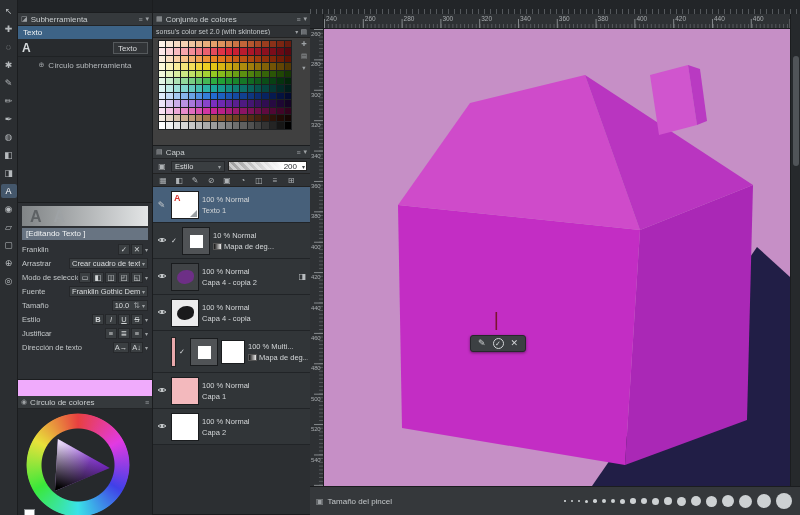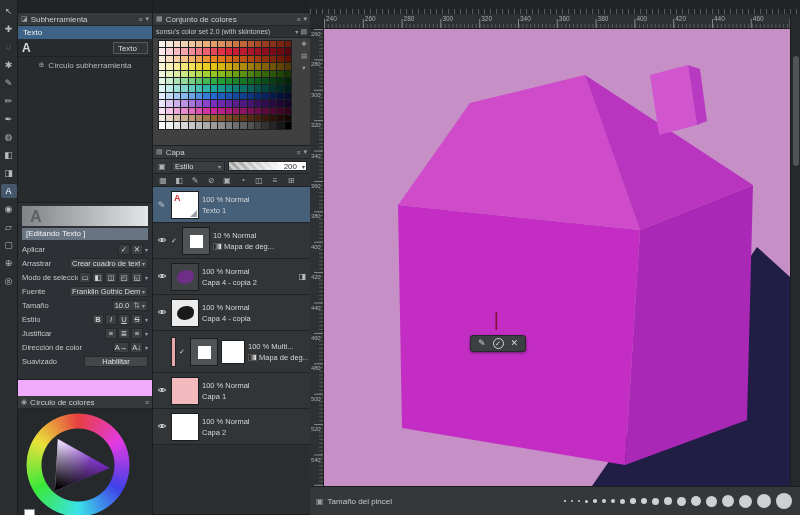--- a/index.html
+++ b/index.html
@@ -183,21 +183,21 @@
     </section>
 
     <section class="panel" id="panel-props">
       <div class="fontprev">
         <span class="fp1">A</span>
         <span class="fp2">A</span>
       </div>
       <div class="editingbar">[Editando Texto ]</div>
       <div id="propsrows">
           <div class="prow">
-            <span class="plabel">Aplicar</span>
+            <span class="plabel">Franklin</span>
             <span class="pbtn">✓</span>
             <span class="pbtn">✕</span>
             <span class="arr" style="margin-left: 2px;">▾</span>
           </div>
           <div class="prow">
             <span class="plabel">Arrastrar</span>
             <div class="pselect">
               <span class="val">Crear cuadro de texto</span>
               <span class="arr">▾</span>
             </div>
@@ -235,28 +235,24 @@
             <span class="arr" style="margin-left: 2px;">▾</span>
           </div>
           <div class="prow">
             <span class="plabel">Justificar</span>
             <span class="pbtn">≡</span>
             <span class="pbtn">≣</span>
             <span class="pbtn">≡</span>
             <span class="arr" style="margin-left: 2px;">▾</span>
           </div>
           <div class="prow">
-            <span class="plabel">Dirección de color</span>
+            <span class="plabel">Dirección de texto</span>
             <span class="pbtn">A→</span>
             <span class="pbtn">A↓</span>
             <span class="arr" style="margin-left: 2px;">▾</span>
-          </div>
-          <div class="prow">
-            <span class="plabel">Suavizado</span>
-            <div class="pwide">Habilitar</div>
           </div>
         </div>
     </section>
 
     <section class="panel" id="panel-wheel">
       <header class="phead">
         <span class="picon">◉</span>
         <span class="ptitle">Círculo de colores</span>
         <span class="picon">≡</span>
       </header>

